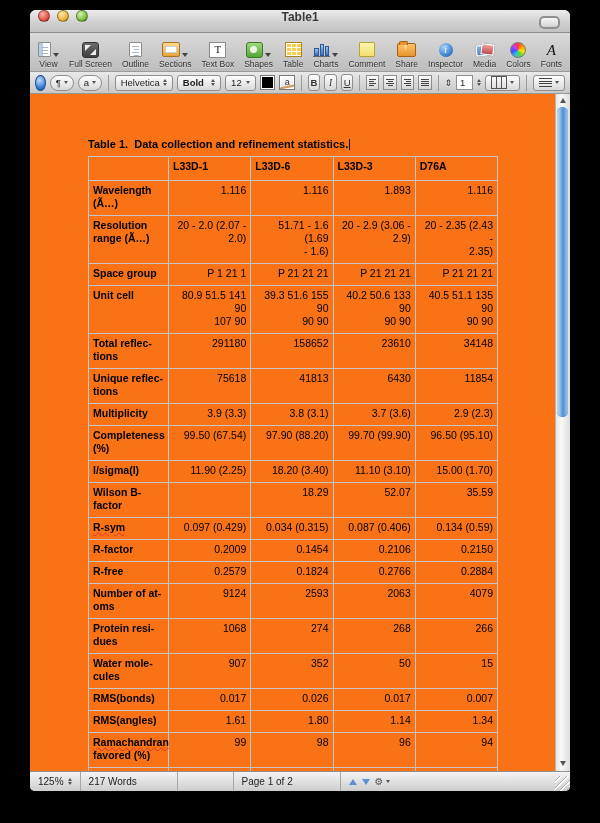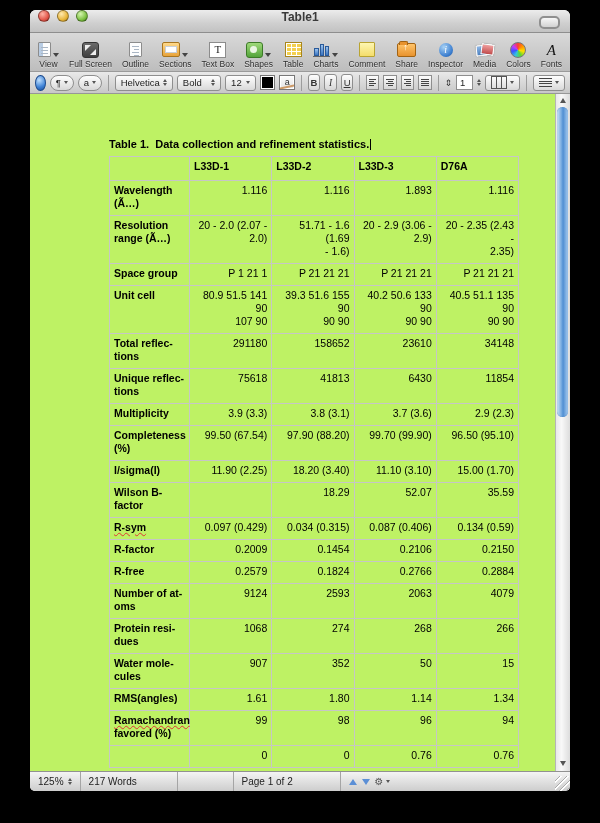--- a/index.html
+++ b/index.html
@@ -78,21 +78,21 @@
   .al-c i{margin:0 auto;} .al-c i:nth-child(even){width:70%;} .al-c i:nth-child(odd){width:100%;}
   .al-r i{margin-left:auto;} .al-r i:nth-child(even){width:70%;} .al-r i:nth-child(odd){width:100%;}
   .al-j i{width:100%;}
   .lh-icon{font-size:9px;color:#333;}
   .numbox{width:20px;height:13px;border:1px solid #8e8e8e;background:#fff;font-size:9.5px;line-height:13px;padding-left:3px;color:#222;}
   .cols-i{width:14px;height:11px;border:1px solid #555;background-image:linear-gradient(90deg,transparent 4px,#555 4px,#555 5px,transparent 5px,transparent 9px,#555 9px,#555 10px,transparent 10px);}
   .list-i{width:13px;height:11px;display:flex;flex-direction:column;justify-content:space-between;padding:1px 0;box-sizing:border-box;}
   .list-i i{height:1px;background:#444;display:block;}
   
   .docwrap{flex:1 1 auto;position:relative;background:#fff;overflow:hidden;}
-  .page{position:absolute;left:0;top:0;right:15px;bottom:0;background:#bef264;padding-left:21px;}
+  .page{position:absolute;left:0;top:0;right:15px;bottom:0;background:#f97316;}
   .doc-title{margin:44px 0 6px 58px;font-size:11px;font-weight:bold;color:#000;white-space:pre;}
   .cursor{display:inline-block;width:1px;height:11px;background:#000;vertical-align:-2px;margin-left:1px;}
   table.stats{border-collapse:collapse;margin-left:58px;width:409px;table-layout:fixed;}
   table.stats col.c0{width:80px;}
   table.stats col.cv{width:82.25px;}
   table.stats td,table.stats th{border:1px solid #c6c6c6;font-size:10.5px;line-height:13px;vertical-align:top;
     padding:3px 4px 5px 4px;color:#000;}
   table.stats th{font-weight:bold;text-align:left;height:15px;}
   td.lbl{font-weight:bold;text-align:left;white-space:pre-line;}
   td.val{text-align:right;white-space:pre-line;}
@@ -260,21 +260,21 @@
         <span class="mini-caret"></span>
       </span>
     <span class="fsep"></span>
     <span class="pill sq2" style="width:72px;justify-content:space-between;">
         <span>Helvetica</span>
         <span class="stepper">
           <i class="up"></i>
           <i class="dn"></i>
         </span>
       </span>
-    <span class="pill sq2" style="width:52px;justify-content:space-between;">
+    <span class="pill sq2" style="width:52px;justify-content:space-between;font-weight:bold;">
         <span>Bold</span>
         <span class="stepper">
           <i class="up"></i>
           <i class="dn"></i>
         </span>
       </span>
     <span class="pill sq2" style="width:30px;justify-content:space-between;">
         <span>12</span>
         <span class="mini-caret"></span>
       </span>
@@ -346,21 +346,21 @@
             <col class="c0">
             <col class="cv">
             <col class="cv">
             <col class="cv">
             <col class="cv">
           </colgroup>
         <thead>
           <tr>
             <th></th>
             <th>L33D-1</th>
-            <th>L33D-2</th>
+            <th>L33D-6</th>
             <th>L33D-3</th>
             <th>D76A</th>
           </tr>
         </thead>
         <tbody>
             <tr>
     <td class="lbl"><span>Wavelength</span><br><span>(Ã…)</span></td>
   <td class="val">1.116</td>
               <td class="val">1.116</td>
               <td class="val">1.893</td>
@@ -473,20 +473,27 @@
               <td class="val">266</td>
             </tr>
             <tr>
     <td class="lbl"><span>Water mole-</span><br><span>cules</span></td>
   <td class="val">907</td>
               <td class="val">352</td>
               <td class="val">50</td>
               <td class="val">15</td>
             </tr>
             <tr>
+    <td class="lbl"><span>RMS(bonds)</span></td>
+  <td class="val">0.017</td>
+              <td class="val">0.026</td>
+              <td class="val">0.017</td>
+              <td class="val">0.007</td>
+            </tr>
+            <tr>
     <td class="lbl"><span>RMS(angles)</span></td>
   <td class="val">1.61</td>
               <td class="val">1.80</td>
               <td class="val">1.14</td>
               <td class="val">1.34</td>
             </tr>
             <tr>
     <td class="lbl"><span class="sq">Ramachandran</span><br><span>favored (%)</span></td>
   <td class="val">99</td>
               <td class="val">98</td>

